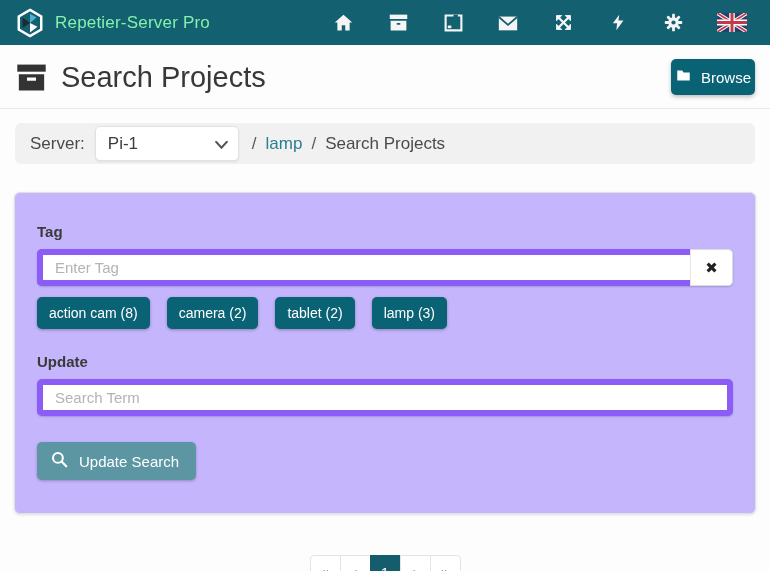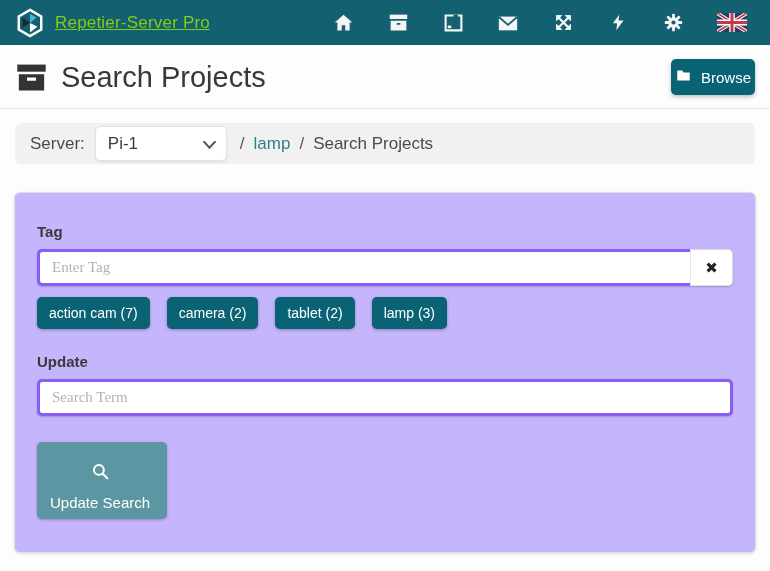--- a/index.html
+++ b/index.html
@@ -3,67 +3,67 @@
 <meta charset="utf-8">
 <style>
   * { margin:0; padding:0; box-sizing:border-box; }
   html,body { width:770px; height:571px; overflow:hidden; }
   body { font-family:"Liberation Sans","DejaVu Sans",sans-serif; background:#fdfdfd; color:#3c3c3c; }
 
   
   .navbar { height:45px; background:#136070; display:flex; align-items:center; padding:0 15px; }
   .brand { display:flex; align-items:center; gap:10px; }
   .brand-logo { width:30px; height:30px; display:block; }
-  .brand-title { color:#84cc16; font-size:17px; font-weight:400; letter-spacing:.2px;text-decoration:underline; }
+  .brand-title { color:#86efac; font-size:17px; font-weight:400; letter-spacing:.2px; }
   .nav-icons { margin-left:auto; display:flex; align-items:center; gap:33px; padding-right:8px; }
   .nav-icon { width:22px; height:22px; display:flex; align-items:center; justify-content:center; cursor:pointer; }
   .nav-icon svg { display:block; }
   .flag { width:30px; height:19px; border-radius:1px; overflow:hidden; }
 
   
   .page-header { display:flex; align-items:center; padding:14px 15px 13px 15px; border-bottom:1px solid #e8e8e8; }
   .title-wrap { display:flex; align-items:center; gap:13px; }
   .title-icon svg { display:block; }
   .page-title { font-size:29px; font-weight:500; color:#383838; }
   .btn-browse { margin-left:auto; background:#0a6374; color:#fff; border:none; border-radius:5px;
     padding:9px 4px; font-size:15px; display:flex; align-items:center; gap:9px; cursor:pointer;
     box-shadow:0 2px 4px rgba(0,0,0,.25); font-family:inherit; }
 
   
   .breadcrumb-bar { margin:14px 15px 0 15px; background:#f1f1f1; border-radius:6px; height:41px;
     display:flex; align-items:center; padding:0 15px; font-size:17px; color:#4a4a4a; }
   .server-label { margin-right:10px; }
-  .server-select { position:relative; width:132px; height:35px; background:#fff; border:1px solid #e2e2e2;
+  .server-select { position:relative; width:144px; height:35px; background:#fff; border:1px solid #e2e2e2;
     border-radius:5px; display:flex; align-items:center; padding:0 12px; cursor:pointer;
     box-shadow:0 1px 2px rgba(0,0,0,.08); color:#3c3c3c; }
   .server-select .chev { position:absolute; right:10px; }
   .crumbs { display:flex; align-items:center; gap:9px; margin-left:13px; }
   .crumb-sep { color:#5a5a5a; }
   .crumb-link { color:#2b7f90; text-decoration:none; cursor:pointer; }
   .crumb-current { color:#4a4a4a; }
 
   
   .card { margin:28px 14px 0 14px; background:#c4b5fd; border:1px solid #e0e0e0; border-radius:6px;
     padding:30px 22px 33px 22px; box-shadow:0 1px 3px rgba(0,0,0,.12); }
   .field-label { font-size:15px; font-weight:700; color:#3a3a3a; margin-bottom:9px; }
   .input-group { display:flex; box-shadow:0 1px 2px rgba(0,0,0,.18); border-radius:5px; }
-  .text-input { flex:1; height:37px; border:3px solid #8b5cf6; border-radius:5px; padding:0 12px;
-    font-size:15px; font-family:Liberation Serif, serif; color:#3c3c3c; background:#fff; outline:none; }
+  .text-input { flex:1; height:37px; border:6px solid #8b5cf6; border-radius:5px; padding:0 12px;
+    font-size:15px; font-family:Liberation Sans, sans-serif; color:#3c3c3c; background:#fff; outline:none; }
   .input-group .text-input { border-radius:5px 0 0 5px; border-right:none; box-shadow:none; }
   .btn-clear { width:43px; background:#fff; border:1px solid #dcdcdc; border-left:1px solid #e4e4e4;
     border-radius:0 5px 5px 0; font-size:15px; font-weight:700; color:#222; cursor:pointer;
     display:flex; align-items:center; justify-content:center; font-family:inherit; }
   .tag-row { display:flex; gap:17px; margin-top:11px; margin-bottom:24px; }
   .tag-btn { background:#0a6374; color:#fff; border:none; border-radius:5px; padding:8px 12px;
     font-size:14px; cursor:pointer; box-shadow:0 1px 3px rgba(0,0,0,.3); font-family:inherit; }
   .search-input { width:100%; box-shadow:0 1px 2px rgba(0,0,0,.18); }
   .text-input::placeholder { color:#b3b3b3; }
   .btn-update { margin-top:26px; background:#5c96a3; color:#fff; border:none; border-radius:5px;
-    padding:20px 17px 8px 13px; font-size:15px; display:flex; align-items:center; gap:10px;
-    cursor:pointer; box-shadow:0 1px 3px rgba(0,0,0,.25); font-family:inherit;flex-direction:column; }
+    padding:8px 17px 8px 13px; font-size:15px; display:flex; align-items:center; gap:10px;
+    cursor:pointer; box-shadow:0 1px 3px rgba(0,0,0,.25); font-family:inherit; }
 
   
   .pagination { display:flex; justify-content:center; margin-top:41px; }
   .page-item { min-width:31px; height:34px; background:#fff; border:1px solid #e4e4e4; margin-left:-1px;
     display:flex; align-items:center; justify-content:center; font-size:14px; color:#5f8d99;
     cursor:pointer; padding:0 10px; }
   .page-item:first-child { border-radius:4px 0 0 4px; margin-left:0; }
   .page-item:last-child { border-radius:0 4px 4px 0; }
   .page-item.active { background:#155c6c; color:#fff; border-color:#155c6c; font-size:15px; }
 </style>
@@ -189,21 +189,21 @@
 
 <div class="card">
   <div class="field-label">Tag</div>
   <div class="input-group">
     <input class="text-input" type="text" placeholder="Enter Tag" style="">
     <button class="btn-clear">
       <span>✖</span>
     </button>
   </div>
   <div class="tag-row">
-    <button class="tag-btn">action cam (7)</button>
+    <button class="tag-btn">action cam (8)</button>
     <button class="tag-btn">camera (2)</button>
     <button class="tag-btn">tablet (2)</button>
     <button class="tag-btn">lamp (3)</button>
   </div>
   <div class="field-label">Update</div>
   <input class="text-input search-input" type="text" placeholder="Search Term" style="">
   <button class="btn-update">
     <span>
       <svg viewBox="0 0 24 24" width="19" height="19">
         <circle cx="10" cy="10" r="6.2" fill="none" stroke="#ffffff" stroke-width="2.6"></circle>

